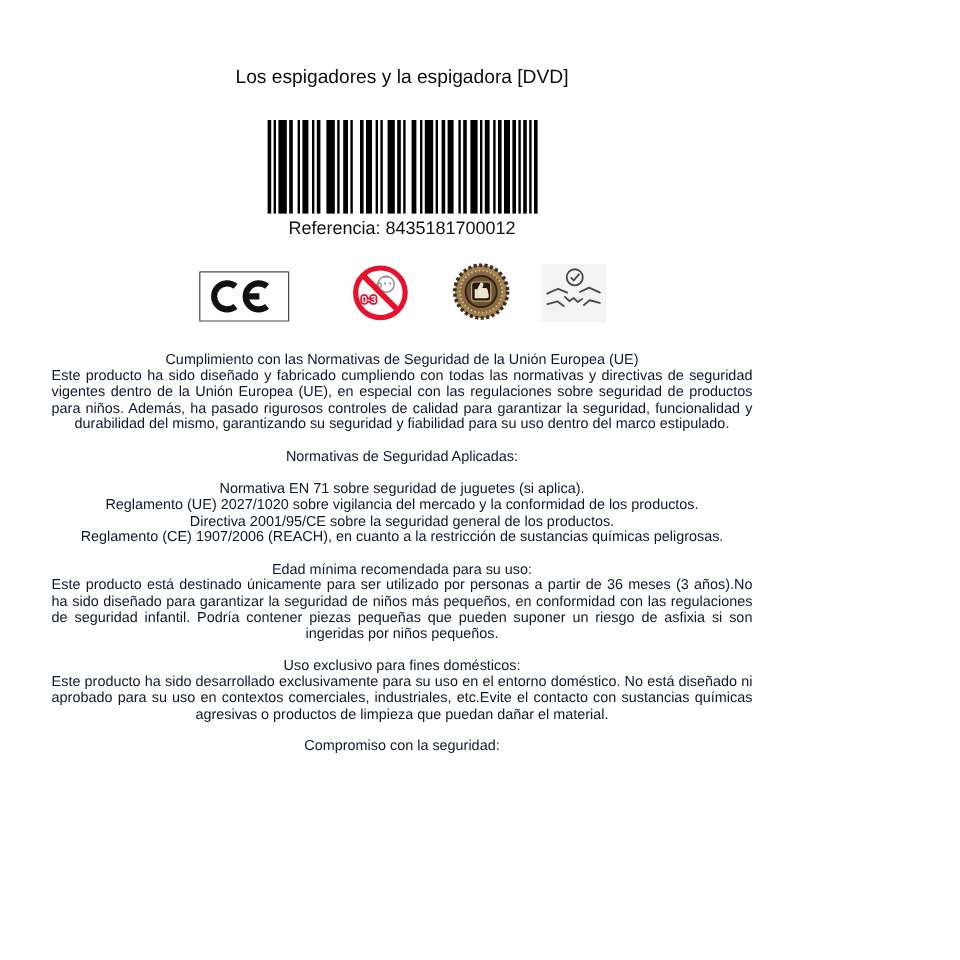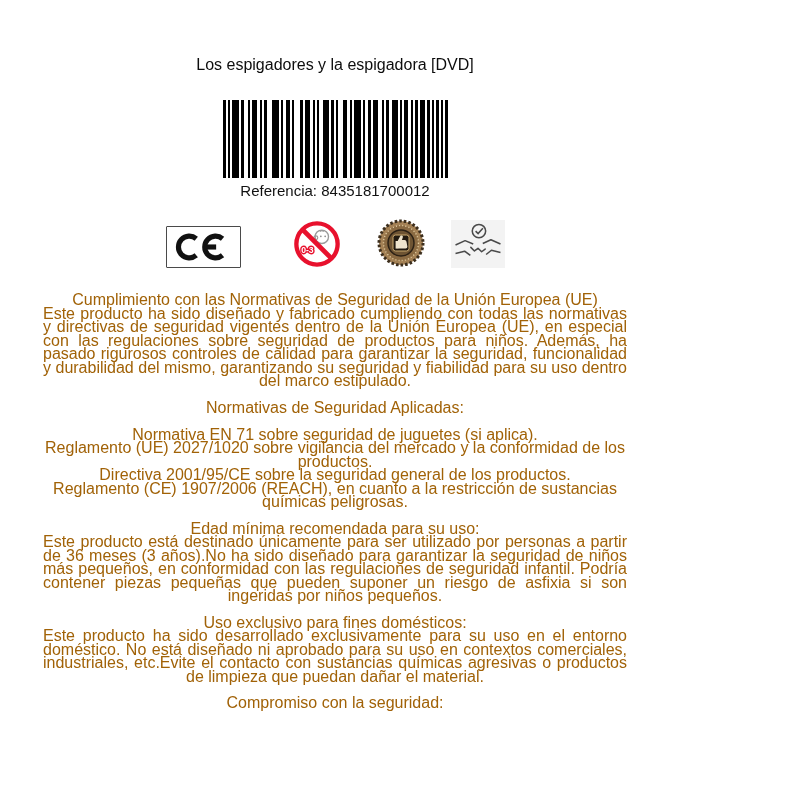--- a/index.html
+++ b/index.html
@@ -35,21 +35,21 @@
     display:flex;align-items:center;justify-content:center;
     margin-right:52px;background:#fff;
   }
   .icn{display:block;}
   .m35{margin-right:35px;}
   .m25{margin-right:25px;}
   .hand-bg{background:#f3f3f3;padding:2px;}
 
   .text-block{
     width:584px;margin:25px auto 0;
-    font-size:16px;line-height:13.5px;color:#a16207;
+    font-size:12px;line-height:13.5px;color:#0f172a;
   }
   .section{margin-top:13px;}
   .section.first{margin-top:0;}
   .sec-heading{text-align:center;}
   .sec-body{text-align:justify;text-align-last:center;}
   .line{text-align:center;}
   .hgap{height:13.5px;}
 </style>
 </head>
 <body>

